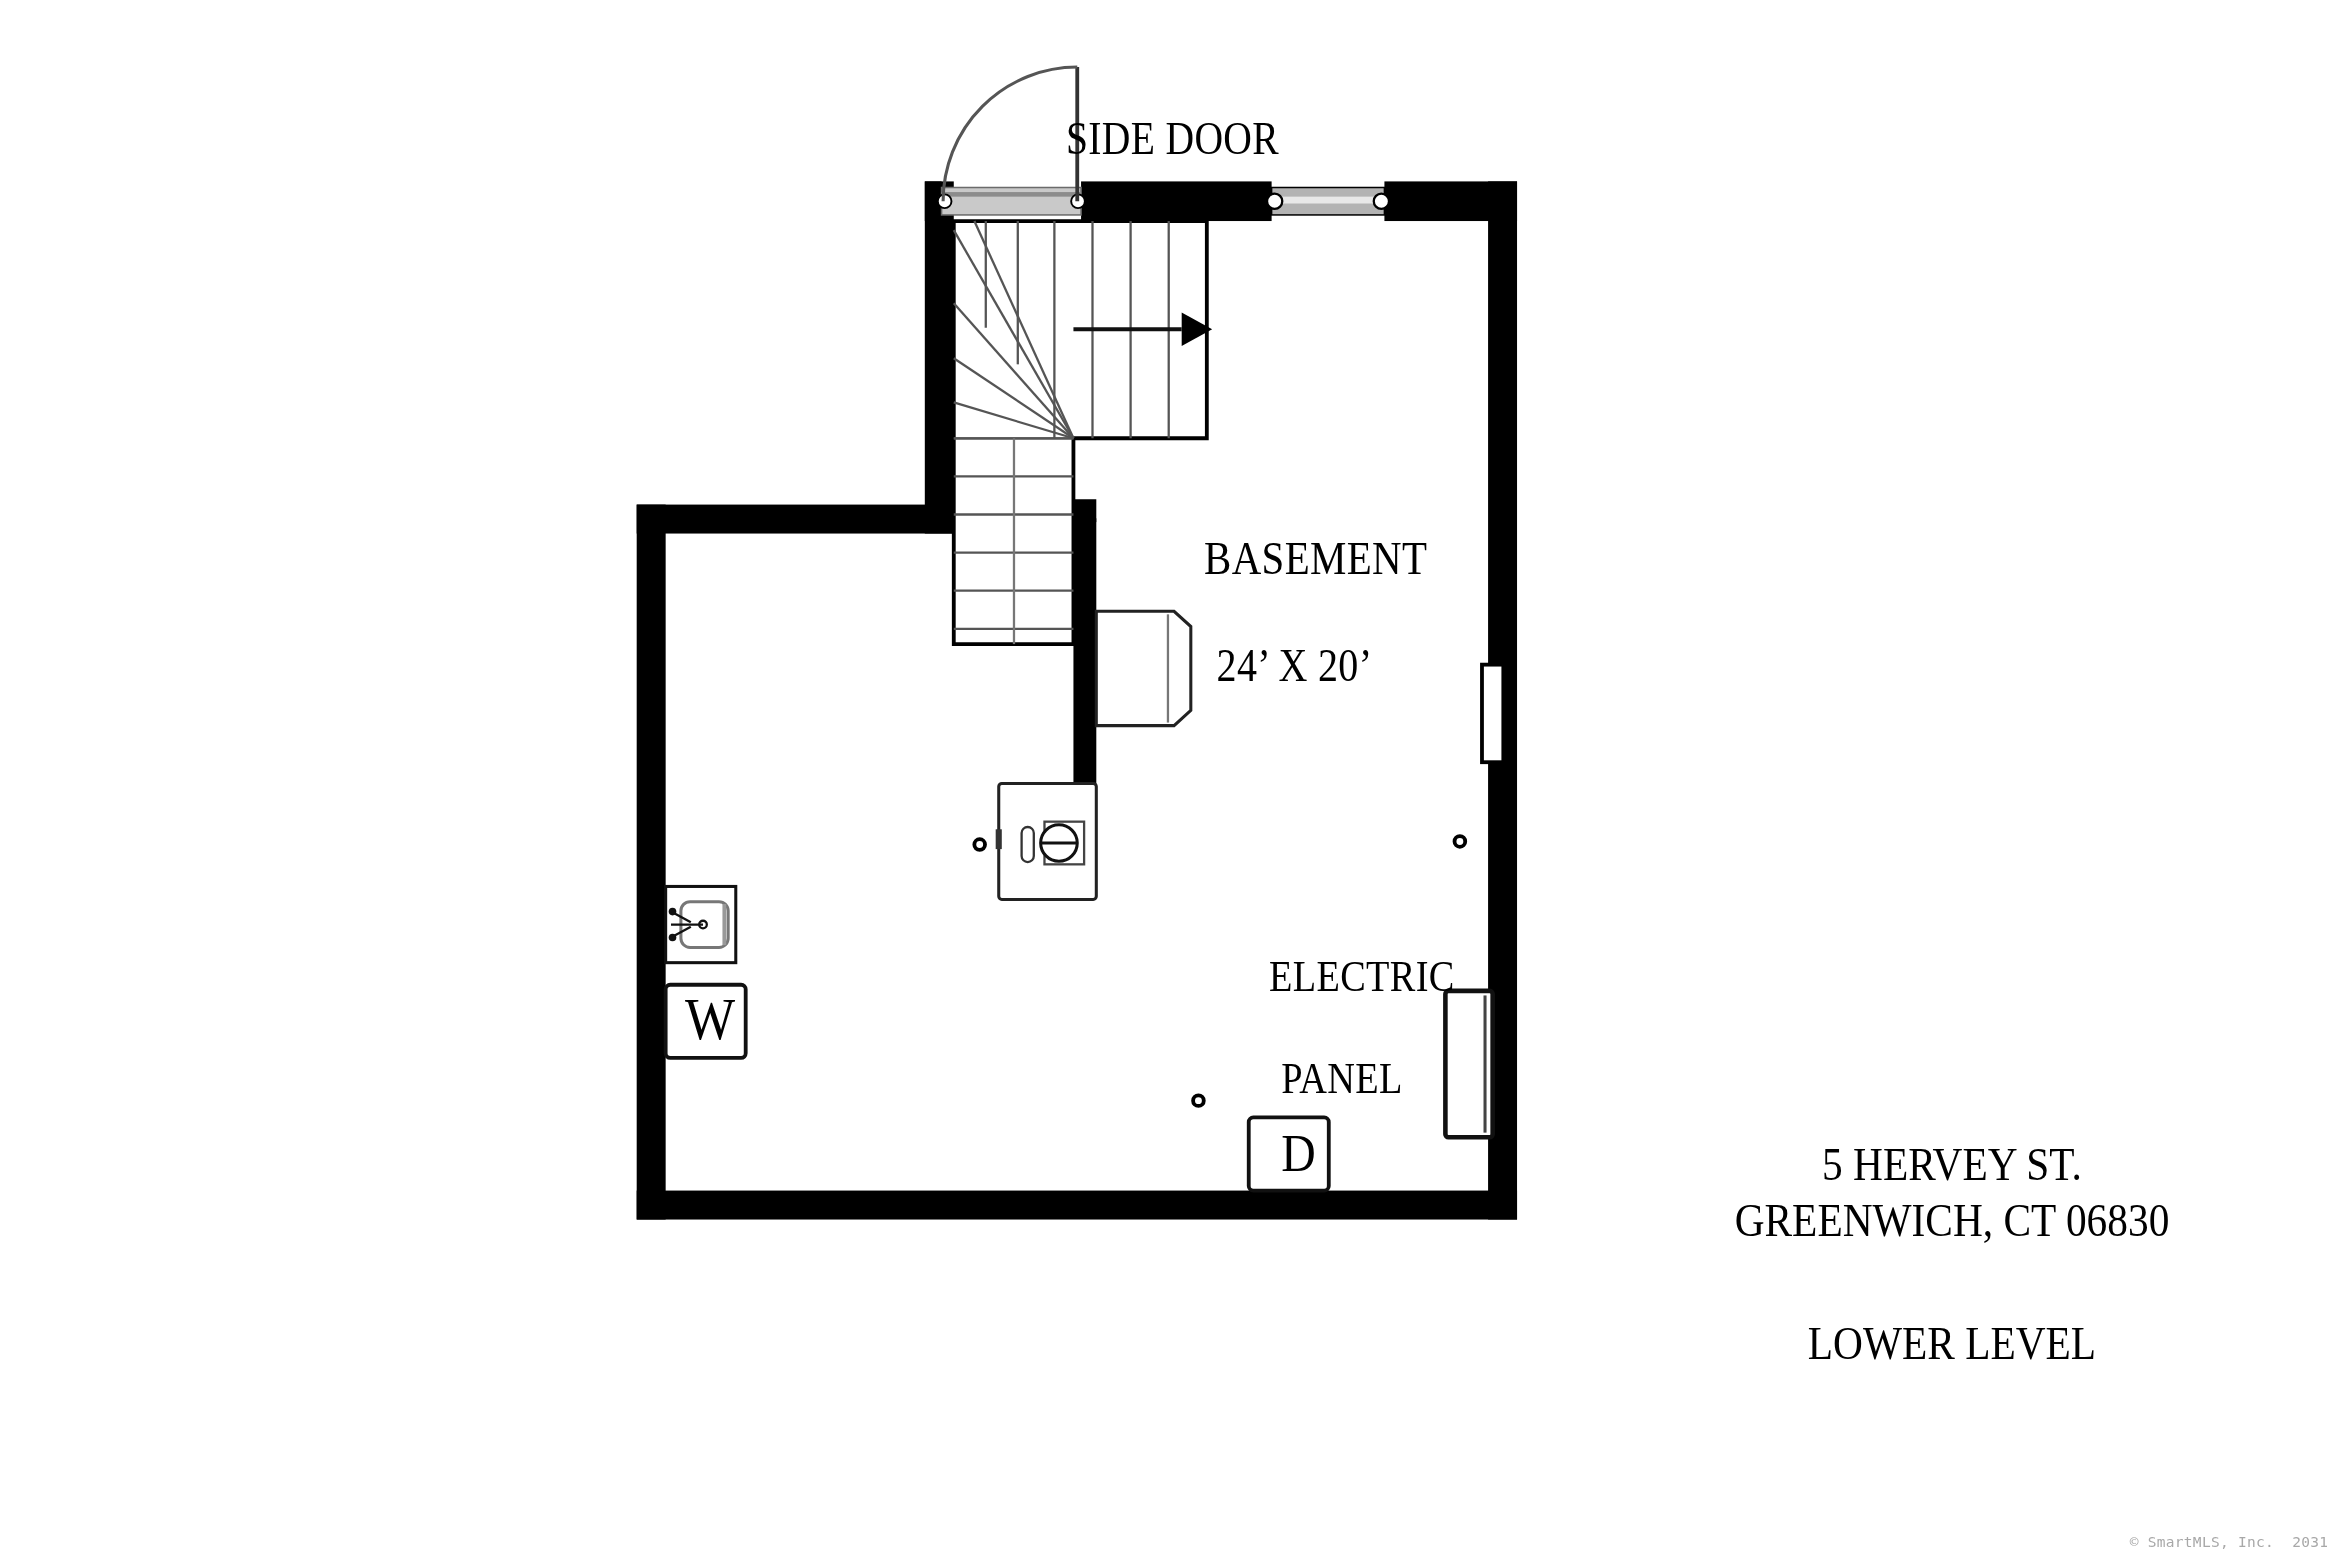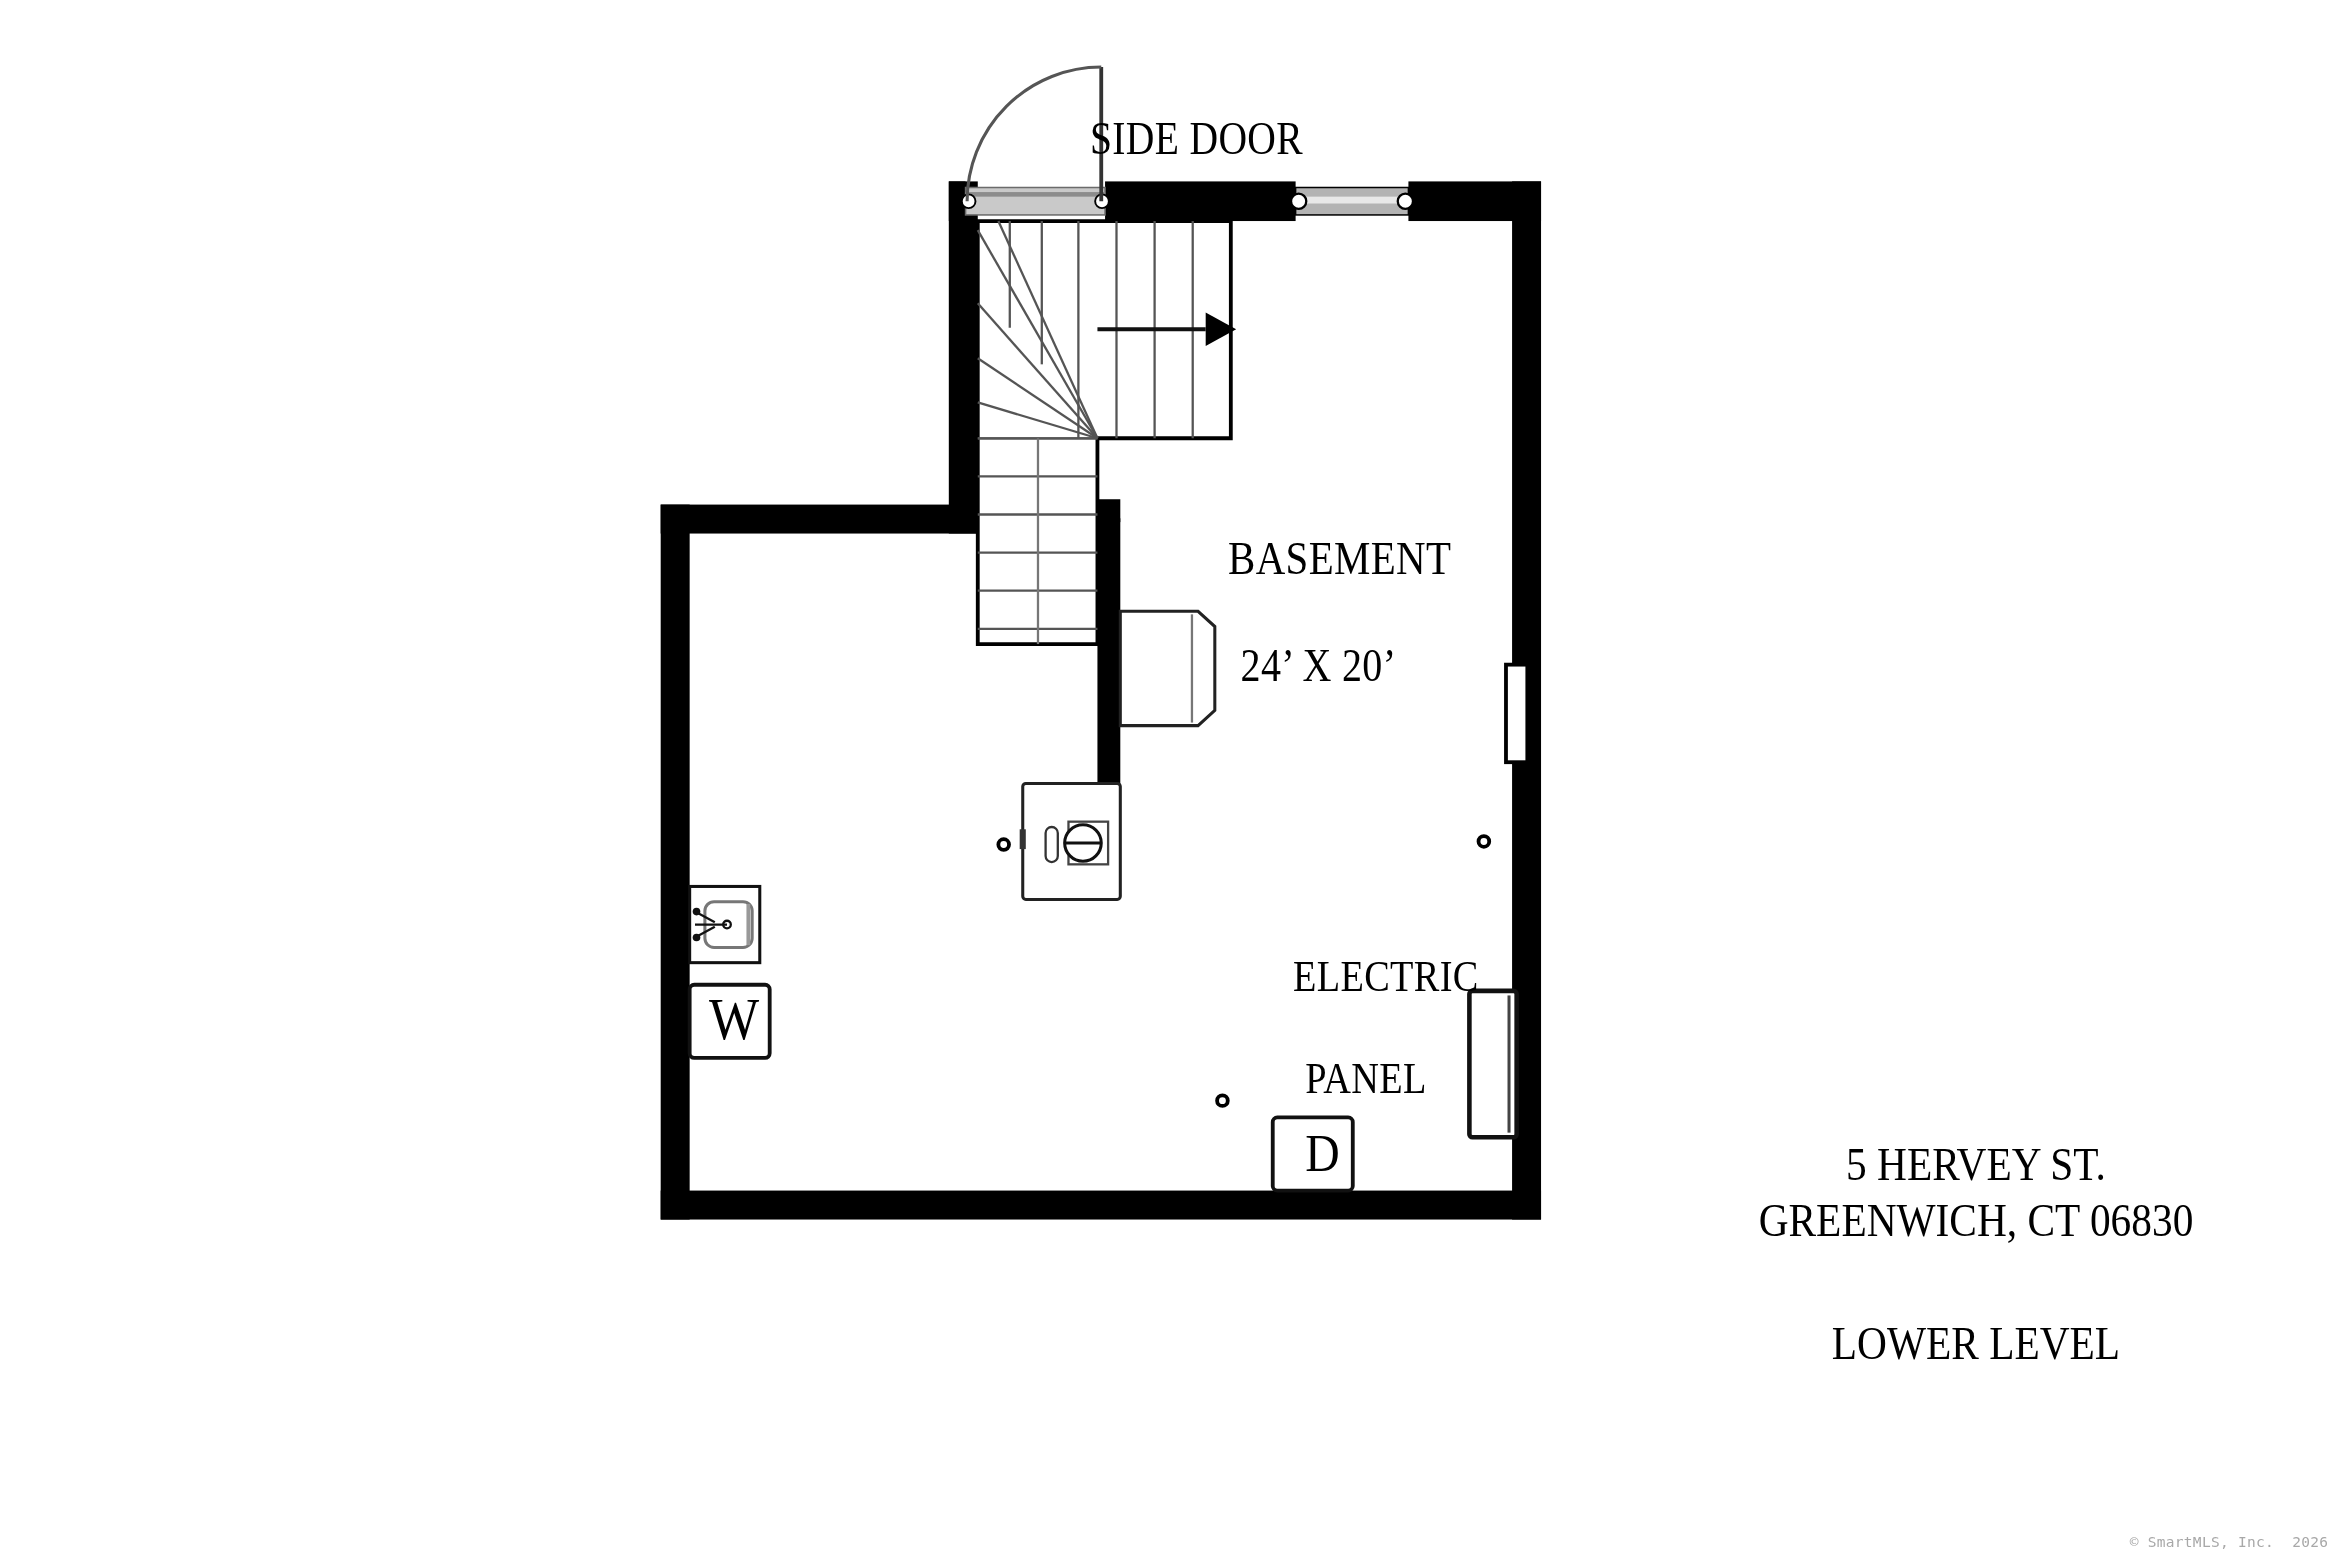--- a/index.html
+++ b/index.html
@@ -13,21 +13,20 @@
     height: 1561px;
     position: relative;
     overflow: hidden;
     font-family: "Liberation Serif", "DejaVu Serif", serif;
     color: #000000;
   }
 
   #plan-root {
     position: absolute;
     inset: 0;
-    margin-left: 24px;
   }
 
   .floorplan-svg {
     position: absolute;
     left: 0;
     top: 0;
     width: 2342px;
     height: 1561px;
   }
 
@@ -287,16 +286,16 @@
   <div class="appliance-letter letter-w">W</div>
 
   <div class="appliance-letter letter-d">D</div>
 
   <div class="address-block">
     <span class="addr-line">5 HERVEY ST.</span>
     <span class="addr-line">GREENWICH, CT 06830</span>
     <span class="level-line">LOWER LEVEL</span>
   </div>
 
-  <div class="copyright">© SmartMLS, Inc.  2026</div>
+  <div class="copyright">© SmartMLS, Inc.  2031</div>
 
 </div>
 
 
 </body></html>

